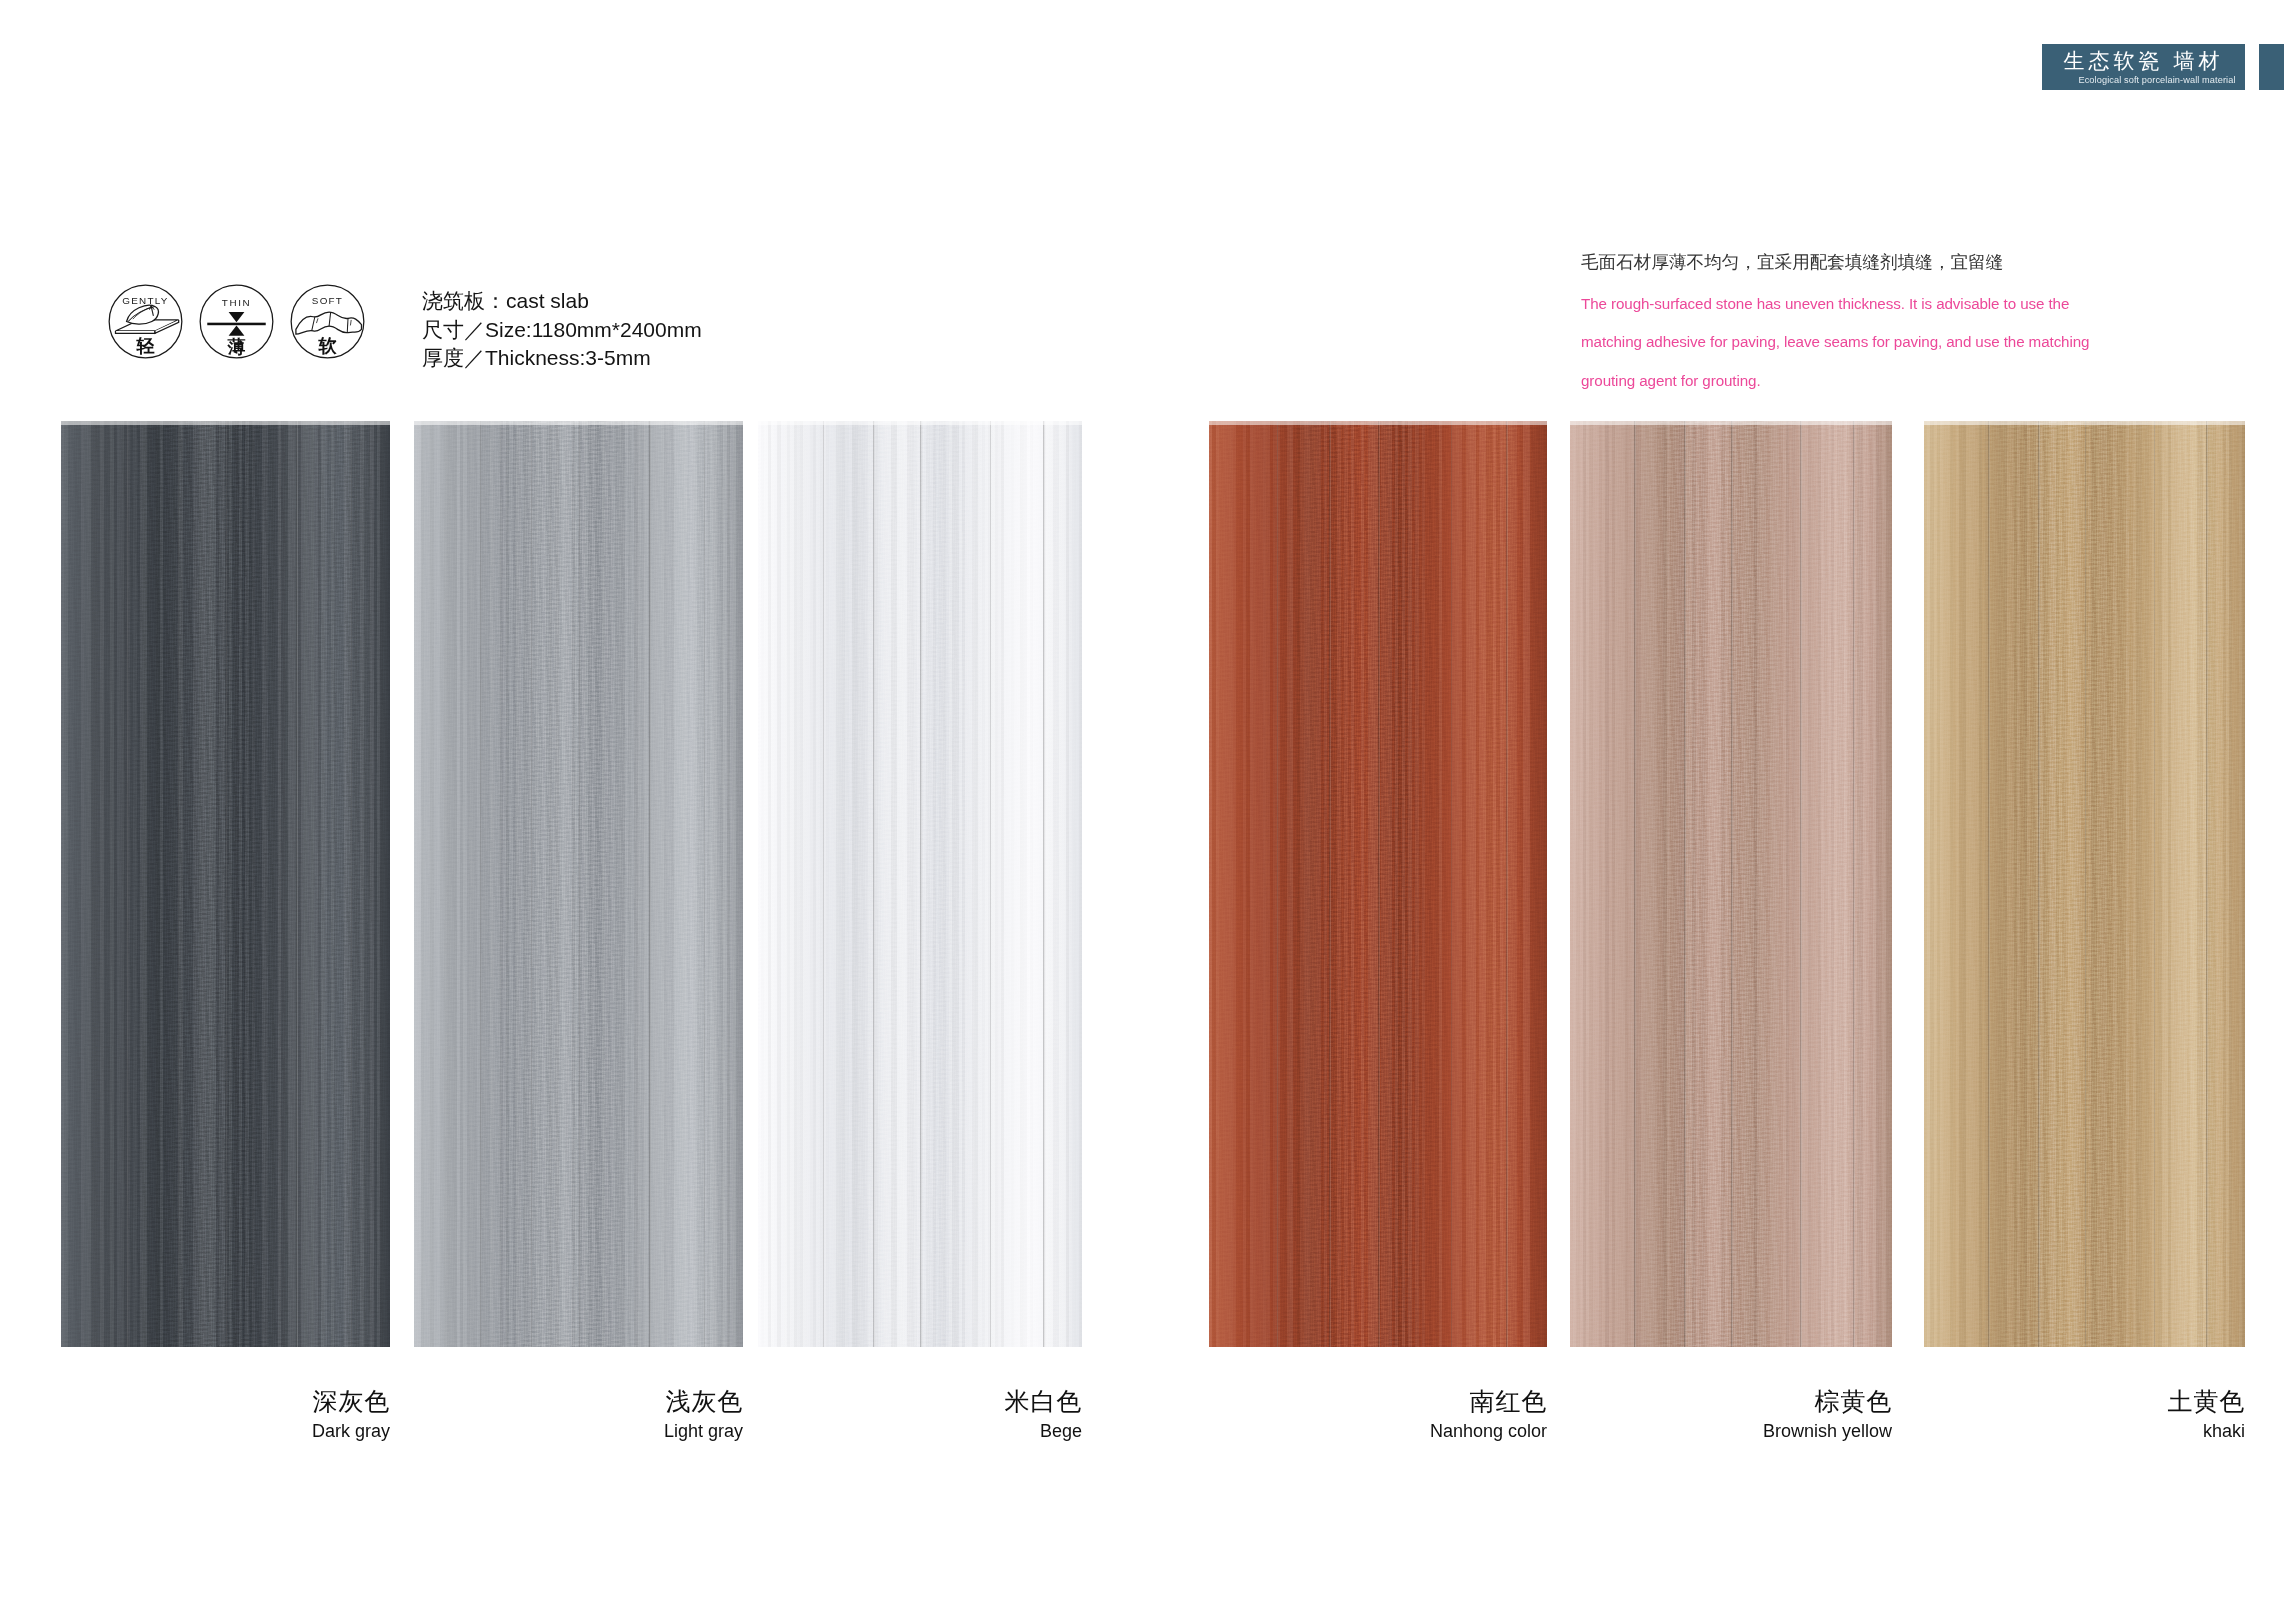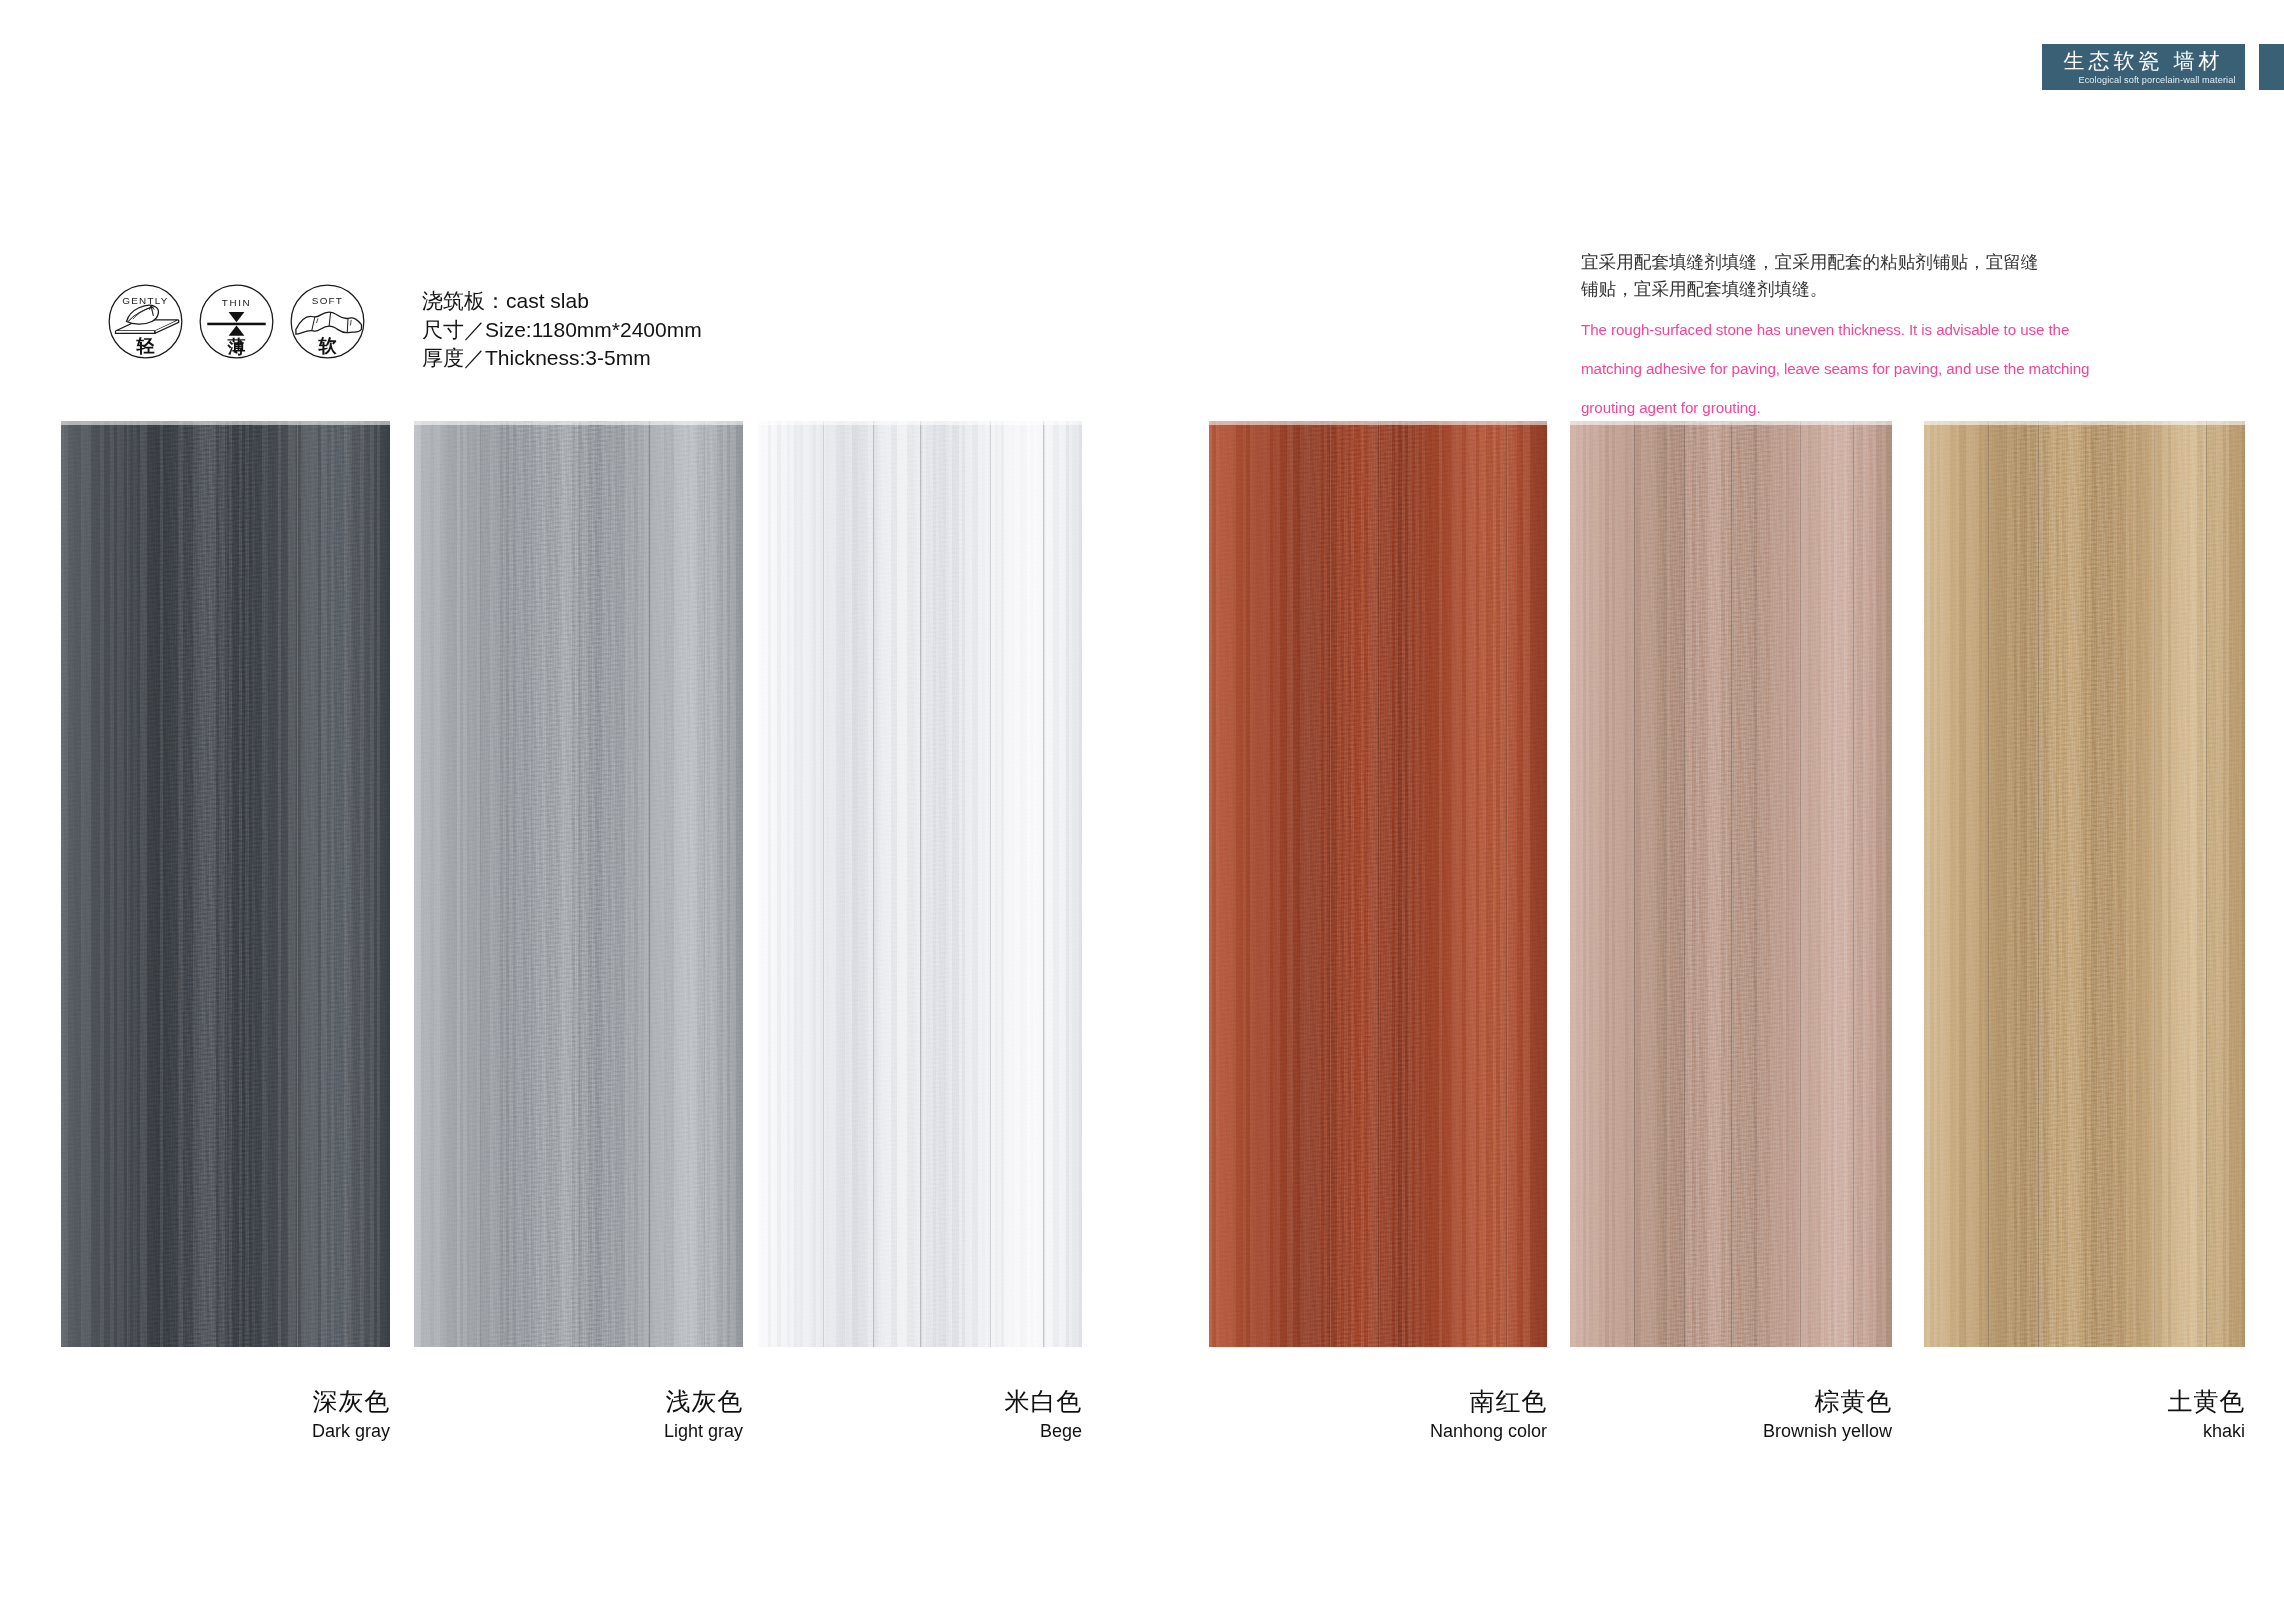--- a/index.html
+++ b/index.html
@@ -236,22 +236,21 @@
 
 </div>
 
 <div id="product-spec">
   <span class="spec-line">浇筑板：cast slab</span>
   <span class="spec-line">尺寸／Size:1180mm*2400mm</span>
   <span class="spec-line">厚度／Thickness:3-5mm</span>
 </div>
 
 <div id="using-tips">
-  <span class="tips-cn">宜采用配套填缝剂填缝，宜采用配套的粘贴剂铺贴，宜留缝</span>
-  <span class="tips-cn">铺贴，宜采用配套填缝剂填缝。</span>
+  <span class="tips-cn">毛面石材厚薄不均匀，宜采用配套填缝剂填缝，宜留缝</span>
   <span class="tips-en">The rough-surfaced stone has uneven thickness. It is advisable to use the</span>
   <span class="tips-en">matching adhesive for paving, leave seams for paving, and use the matching</span>
   <span class="tips-en">grouting agent for grouting.</span>
 </div>
 
 <div id="swatch-layer">
     <div class="swatch" style="left: 61px; width: 329px; top: 421px; height: 926px;">
       <div class="surface" style="background: linear-gradient(90deg, rgb(93, 99, 106) 0%, rgb(76, 81, 87) 12%, rgb(58, 63, 69) 30%, rgb(76, 81, 87) 45%, rgb(58, 63, 69) 56%, rgb(76, 81, 87) 70%, rgb(93, 99, 106) 84%, rgb(76, 81, 87) 94%, rgb(58, 63, 69) 100%);"></div>
       <div class="streaks" style="background: linear-gradient(90deg, rgba(255, 255, 255, 0.12) 0%, rgba(255, 255, 255, 0.12) 1%, rgba(255, 255, 255, 0.086) 1%, rgba(255, 255, 255, 0.086) 2%, rgba(0, 0, 0, 0.043) 2%, rgba(0, 0, 0, 0.043) 3%, rgba(0, 0, 0, 0.024) 3%, rgba(0, 0, 0, 0.024) 4%, rgba(0, 0, 0, 0.07) 4%, rgba(0, 0, 0, 0.07) 5%, rgba(0, 0, 0, 0.05) 5%, rgba(0, 0, 0, 0.05) 6%, rgba(255, 255, 255, 0.1) 6%, rgba(255, 255, 255, 0.1) 7%, rgba(255, 255, 255, 0.086) 7%, rgba(255, 255, 255, 0.086) 8%, rgba(255, 255, 255, 0.106) 8%, rgba(255, 255, 255, 0.106) 9%, rgba(0, 0, 0, 0.063) 9%, rgba(0, 0, 0, 0.063) 10%, rgba(0, 0, 0, 0.067) 10%, rgba(0, 0, 0, 0.067) 11%, rgba(0, 0, 0, 0.055) 11%, rgba(0, 0, 0, 0.055) 12%, rgba(255, 255, 255, 0.11) 12%, rgba(255, 255, 255, 0.11) 13%, rgba(0, 0, 0, 0.075) 13%, rgba(0, 0, 0, 0.075) 14%, rgba(0, 0, 0, 0.043) 14%, rgba(0, 0, 0, 0.043) 15%, rgba(255, 255, 255, 0.11) 15%, rgba(255, 255, 255, 0.11) 16%, rgba(0, 0, 0, 0.075) 16%, rgba(0, 0, 0, 0.075) 17%, rgba(255, 255, 255, 0.1) 17%, rgba(255, 255, 255, 0.1) 18%, rgba(255, 255, 255, 0.094) 18%, rgba(255, 255, 255, 0.094) 19%, rgba(0, 0, 0, 0.043) 19%, rgba(0, 0, 0, 0.043) 20%, rgba(255, 255, 255, 0.082) 20%, rgba(255, 255, 255, 0.082) 21%, rgba(0, 0, 0, 0.008) 21%, rgba(0, 0, 0, 0.008) 22%, rgba(255, 255, 255, 0.08) 22%, rgba(255, 255, 255, 0.08) 23%, rgba(0, 0, 0, 0.02) 23%, rgba(0, 0, 0, 0.02) 24%, rgba(255, 255, 255, 0.157) 24%, rgba(255, 255, 255, 0.157) 25%, rgba(255, 255, 255, 0.157) 25%, rgba(255, 255, 255, 0.157) 26%, rgba(0, 0, 0, 0.043) 26%, rgba(0, 0, 0, 0.043) 27%, rgba(0, 0, 0, 0.03) 27%, rgba(0, 0, 0, 0.03) 28%, rgba(0, 0, 0, 0.035) 28%, rgba(0, 0, 0, 0.035) 29%, rgba(0, 0, 0, 0.08) 29%, rgba(0, 0, 0, 0.08) 30%, rgba(255, 255, 255, 0.157) 30%, rgba(255, 255, 255, 0.157) 31%, rgba(0, 0, 0, 0.067) 31%, rgba(0, 0, 0, 0.067) 32%, rgba(0, 0, 0, 0.05) 32%, rgba(0, 0, 0, 0.05) 33%, rgba(0, 0, 0, 0.02) 33%, rgba(0, 0, 0, 0.02) 34%, rgba(0, 0, 0, 0.043) 34%, rgba(0, 0, 0, 0.043) 35%, rgba(0, 0, 0, 0.055) 35%, rgba(0, 0, 0, 0.055) 36%, rgba(255, 255, 255, 0.137) 36%, rgba(255, 255, 255, 0.137) 37%, rgba(0, 0, 0, 0.03) 37%, rgba(0, 0, 0, 0.03) 38%, rgba(0, 0, 0, 0.03) 38%, rgba(0, 0, 0, 0.03) 39%, rgba(0, 0, 0, 0.075) 39%, rgba(0, 0, 0, 0.075) 40%, rgba(255, 255, 255, 0.094) 40%, rgba(255, 255, 255, 0.094) 41%, rgba(255, 255, 255, 0.082) 41%, rgba(255, 255, 255, 0.082) 42%, rgba(255, 255, 255, 0.12) 42%, rgba(255, 255, 255, 0.12) 43%, rgba(255, 255, 255, 0.153) 43%, rgba(255, 255, 255, 0.153) 44%, rgba(255, 255, 255, 0.086) 44%, rgba(255, 255, 255, 0.086) 45%, rgba(255, 255, 255, 0.157) 45%, rgba(255, 255, 255, 0.157) 46%, rgba(255, 255, 255, 0.137) 46%, rgba(255, 255, 255, 0.137) 47%, rgba(0, 0, 0, 0.067) 47%, rgba(0, 0, 0, 0.067) 48%, rgba(255, 255, 255, 0.086) 48%, rgba(255, 255, 255, 0.086) 49%, rgba(255, 255, 255, 0.15) 49%, rgba(255, 255, 255, 0.15) 50%, rgba(0, 0, 0, 0.043) 50%, rgba(0, 0, 0, 0.043) 51%, rgba(255, 255, 255, 0.118) 51%, rgba(255, 255, 255, 0.118) 52%, rgba(0, 0, 0, 0.055) 52%, rgba(0, 0, 0, 0.055) 53%, rgba(0, 0, 0, 0.08) 53%, rgba(0, 0, 0, 0.08) 54%, rgba(255, 255, 255, 0.15) 54%, rgba(255, 255, 255, 0.15) 55%, rgba(0, 0, 0, 0.05) 55%, rgba(0, 0, 0, 0.05) 56%, rgba(255, 255, 255, 0.137) 56%, rgba(255, 255, 255, 0.137) 57%, rgba(0, 0, 0, 0.043) 57%, rgba(0, 0, 0, 0.043) 58%, rgba(255, 255, 255, 0.08) 58%, rgba(255, 255, 255, 0.08) 59%, rgba(0, 0, 0, 0.008) 59%, rgba(0, 0, 0, 0.008) 60%, rgba(0, 0, 0, 0.03) 60%, rgba(0, 0, 0, 0.03) 61%, rgba(255, 255, 255, 0.133) 61%, rgba(255, 255, 255, 0.133) 62%, rgba(255, 255, 255, 0.09) 62%, rgba(255, 255, 255, 0.09) 63%, rgba(0, 0, 0, 0.024) 63%, rgba(0, 0, 0, 0.024) 64%, rgba(0, 0, 0, 0.075) 64%, rgba(0, 0, 0, 0.075) 65%, rgba(0, 0, 0, 0.055) 65%, rgba(0, 0, 0, 0.055) 66%, rgba(255, 255, 255, 0.14) 66%, rgba(255, 255, 255, 0.14) 67%, rgba(0, 0, 0, 0.067) 67%, rgba(0, 0, 0, 0.067) 68%, rgba(0, 0, 0, 0.06) 68%, rgba(0, 0, 0, 0.06) 69%, rgba(255, 255, 255, 0.16) 69%, rgba(255, 255, 255, 0.16) 70%, rgba(255, 255, 255, 0.14) 70%, rgba(255, 255, 255, 0.14) 71%, rgba(255, 255, 255, 0.082) 71%, rgba(255, 255, 255, 0.082) 72%, rgba(0, 0, 0, 0.063) 72%, rgba(0, 0, 0, 0.063) 73%, rgba(255, 255, 255, 0.133) 73%, rgba(255, 255, 255, 0.133) 74%, rgba(255, 255, 255, 0.153) 74%, rgba(255, 255, 255, 0.153) 75%, rgba(255, 255, 255, 0.125) 75%, rgba(255, 255, 255, 0.125) 76%, rgba(255, 255, 255, 0.157) 76%, rgba(255, 255, 255, 0.157) 77%, rgba(255, 255, 255, 0.114) 77%, rgba(255, 255, 255, 0.114) 78%, rgba(0, 0, 0, 0.08) 78%, rgba(0, 0, 0, 0.08) 79%, rgba(255, 255, 255, 0.15) 79%, rgba(255, 255, 255, 0.15) 80%, rgba(255, 255, 255, 0.125) 80%, rgba(255, 255, 255, 0.125) 81%, rgba(0, 0, 0, 0.02) 81%, rgba(0, 0, 0, 0.02) 82%, rgba(255, 255, 255, 0.098) 82%, rgba(255, 255, 255, 0.098) 83%, rgba(0, 0, 0, 0.055) 83%, rgba(0, 0, 0, 0.055) 84%, rgba(0, 0, 0, 0.024) 84%, rgba(0, 0, 0, 0.024) 85%, rgba(0, 0, 0, 0.004) 85%, rgba(0, 0, 0, 0.004) 86%, rgba(255, 255, 255, 0.153) 86%, rgba(255, 255, 255, 0.153) 87%, rgba(255, 255, 255, 0.082) 87%, rgba(255, 255, 255, 0.082) 88%, rgba(0, 0, 0, 0.05) 88%, rgba(0, 0, 0, 0.05) 89%, rgba(0, 0, 0, 0.055) 89%, rgba(0, 0, 0, 0.055) 90%, rgba(0, 0, 0, 0.024) 90%, rgba(0, 0, 0, 0.024) 91%, rgba(255, 255, 255, 0.125) 91%, rgba(255, 255, 255, 0.125) 92%, rgba(0, 0, 0, 0.02) 92%, rgba(0, 0, 0, 0.02) 93%, rgba(0, 0, 0, 0.027) 93%, rgba(0, 0, 0, 0.027) 94%, rgba(255, 255, 255, 0.13) 94%, rgba(255, 255, 255, 0.13) 95%, rgba(0, 0, 0, 0.08) 95%, rgba(0, 0, 0, 0.08) 96%, rgba(255, 255, 255, 0.145) 96%, rgba(255, 255, 255, 0.145) 97%, rgba(0, 0, 0, 0.07) 97%, rgba(0, 0, 0, 0.07) 98%, rgba(0, 0, 0, 0.004) 98%, rgba(0, 0, 0, 0.004) 99%, rgba(0, 0, 0, 0.035) 99%, rgba(0, 0, 0, 0.035) 100%);"></div>
       <div class="grit" style="background: repeating-linear-gradient(91deg, rgba(255, 255, 255, 0.1) 0px, rgba(255, 255, 255, 0.1) 0.8px, rgba(0, 0, 0, 0.08) 0.8px, rgba(0, 0, 0, 0.08) 2.4px), repeating-linear-gradient(173deg, rgba(255, 255, 255, 0.13) 0px, rgba(255, 255, 255, 0.13) 1.6px, rgba(0, 0, 0, 0.09) 1.6px, rgba(0, 0, 0, 0.09) 4px), repeating-linear-gradient(7deg, rgba(0, 0, 0, 0.07) 0px, rgba(0, 0, 0, 0.07) 1.6px, rgba(255, 255, 255, 0.1) 1.6px, rgba(255, 255, 255, 0.1) 4.8px); mask-image: linear-gradient(90deg, rgba(0, 0, 0, 0.25) 0%, rgba(0, 0, 0, 0.35) 18%, rgb(0, 0, 0) 38%, rgb(0, 0, 0) 56%, rgba(0, 0, 0, 0.4) 72%, rgba(0, 0, 0, 0.75) 88%, rgba(0, 0, 0, 0.3) 100%);"></div>

